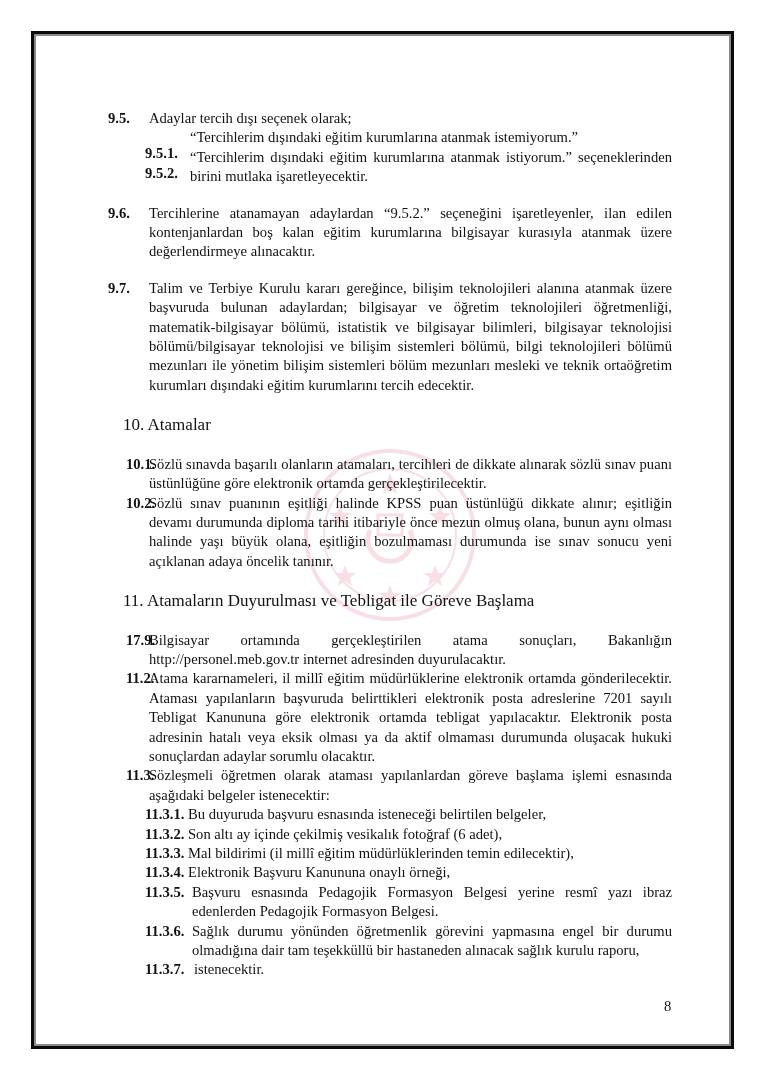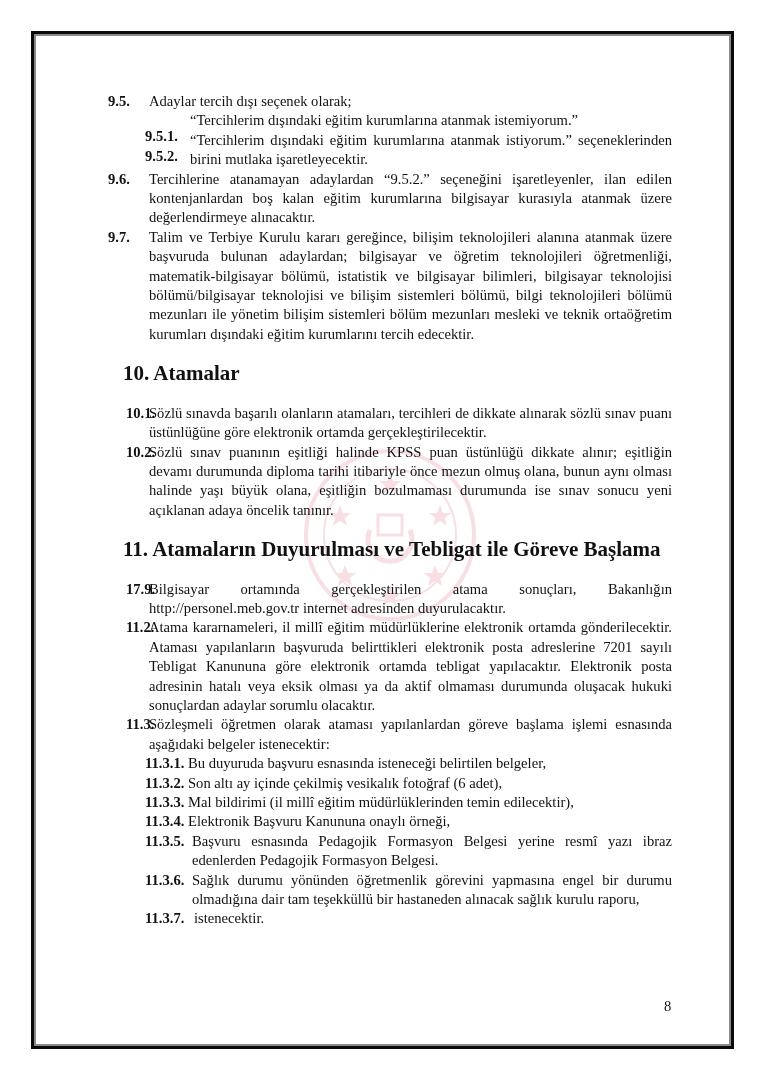--- a/index.html
+++ b/index.html
@@ -7,34 +7,34 @@
          font-family: "Liberation Serif", "DejaVu Serif", serif; color: #111; }
   .frame { position: absolute; left: 31px; top: 31px; width: 697px; height: 1012px;
            border: 3px solid #0a0a0a; box-sizing: content-box; }
   .frame-inner { position: absolute; left: 0; top: 0; right: 0; bottom: 0;
                  border-top: 2px solid #8a8a8a; border-left: 2px solid #8a8a8a;
                  border-right: 2px solid #8a8a8a; border-bottom: 2px solid #8a8a8a; }
   .watermark { position: absolute; left: 300px; top: 445px; width: 180px; height: 180px; opacity: 0.13; }
   .content { position: absolute; left: 108px; top: 92px; width: 564px; font-size: 14.6px; line-height: 19.4px; }
   .item { position: relative; text-align: justify; }
   .item .lbl { position: absolute; left: 18px; top: 0; font-weight: bold; }
-  .l1 { padding-left: 41px; }
+  .l1 { padding-left: 41px; margin-top: 17px; }
   .l1 .lbl { left: 0; }
   .l2 { padding-left: 82px; }
   .l2 .lbl { left: 37px; margin-top: 16px; }
   .l3 { padding-left: 84px; }
   .l3 .lbl { left: 37px; }
   .l3b { padding-left: 84px; }
   .l3b .lbl { left: 37px; }
   .l3c { padding-left: 84px; }
   .l3c .lbl { left: 37px; }
   .inline { padding-left: 37px; text-align: left; }
   .inline .lbl2 { font-weight: bold; }
   .l10 { padding-left: 41px; }
-  .heading { font-weight: bold; padding-left: 15px; font-size: 21px; }
+  .heading { font-weight: normal; padding-left: 15px; font-size: 17px; }
   .gap-h { height: 20px; }
   .tail { padding-left: 86px; }
   .page-number { position: absolute; left: 664px; top: 998px; font-size: 14.6px; }
 </style>
 </head>
 <body>
 
 <div class="frame">
   <div class="frame-inner"></div>
 </div>

